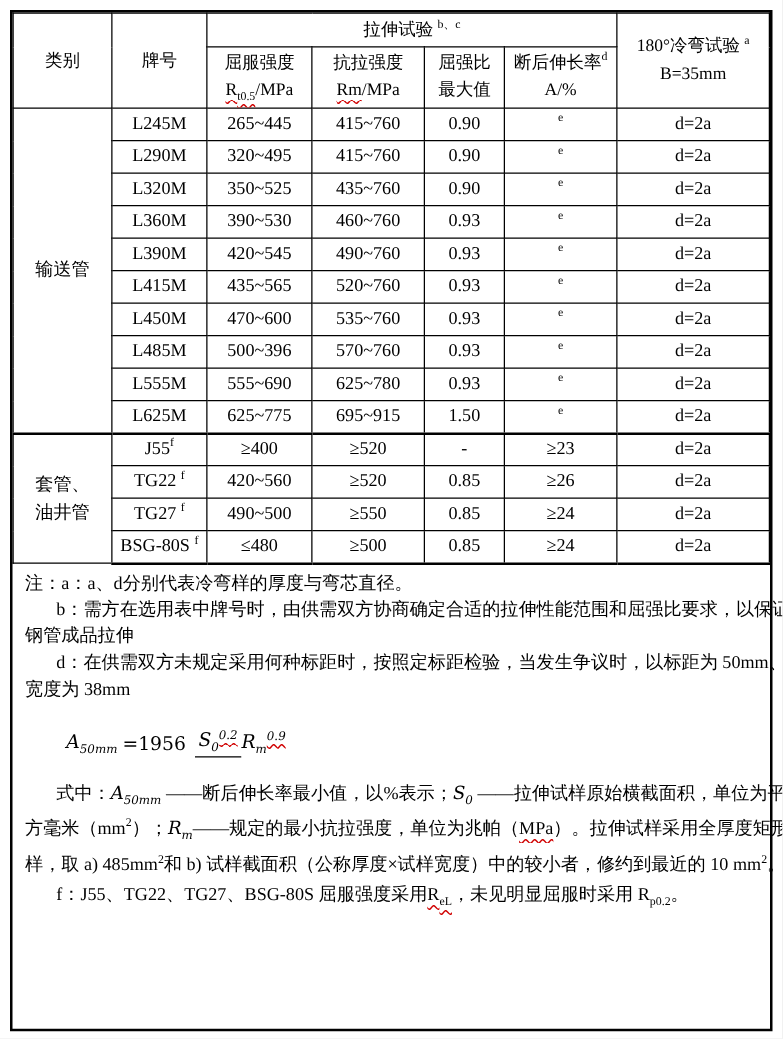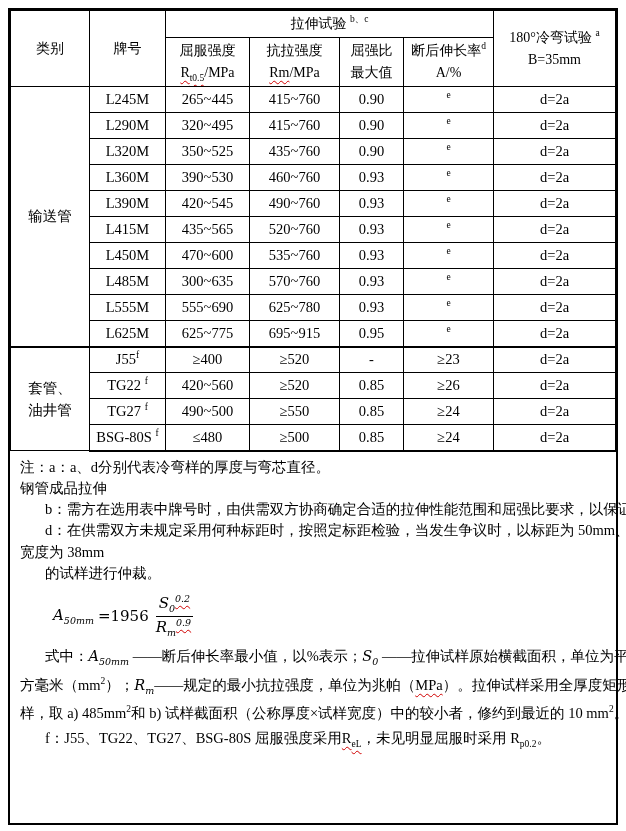--- a/index.html
+++ b/index.html
@@ -31,21 +31,21 @@
   .note-line{line-height:21.3px;white-space:nowrap;}
   .ind{padding-left:25px;}
   .math-line{line-height:28.5px;text-align:center;}
 
   .f-row{display:flex;align-items:center;height:52px;margin-top:6px;padding-left:25px;}
   .formula{display:inline-flex;align-items:center;font-family:"DejaVu Serif",serif;
            font-style:italic;margin-left:8px;font-size:15px;}
   .f-lhs sub,.f-num sub,.f-den sub{font-size:9.5px;font-style:italic;}
   .f-num sup,.f-den sup{font-size:9.5px;}
   .f-eq{margin:0 2px 0 4px;font-style:normal;}
-  .f-frac{display:inline-flex;flex-direction:column;align-items:flex-start;margin-left:5px;line-height:1.15;}
+  .f-frac{display:inline-flex;flex-direction:row;align-items:flex-start;margin-left:5px;line-height:1.15;}
   .f-num{border-bottom:1px solid #000;padding:0 3px 1px 3px;}
   .f-den{padding-top:1px;}
 </style>
 </head>
 <body>
 
 <div class="page">
   <div class="doc">
 
     <table class="spec">
@@ -140,39 +140,39 @@
           <tr>
             <td><span>L450M</span></td>
             <td><span>470~600</span></td>
             <td><span>535~760</span></td>
             <td><span>0.93</span></td>
             <td><span class="sg-sup">e</span></td>
             <td><span>d=2a</span></td>
           </tr>
           <tr>
             <td><span>L485M</span></td>
-            <td><span>300~635</span></td>
+            <td><span>500~396</span></td>
             <td><span>570~760</span></td>
             <td><span>0.93</span></td>
             <td><span class="sg-sup">e</span></td>
             <td><span>d=2a</span></td>
           </tr>
           <tr>
             <td><span>L555M</span></td>
             <td><span>555~690</span></td>
             <td><span>625~780</span></td>
             <td><span>0.93</span></td>
             <td><span class="sg-sup">e</span></td>
             <td><span>d=2a</span></td>
           </tr>
           <tr>
             <td><span>L625M</span></td>
             <td><span>625~775</span></td>
             <td><span>695~915</span></td>
-            <td><span>0.95</span></td>
+            <td><span>1.50</span></td>
             <td><span class="sg-sup">e</span></td>
             <td><span>d=2a</span></td>
           </tr>
           <tr class="group-sep">
             <td rowspan="4" class="cat-cell"><span>套管、
 油井管</span></td>
             <td><span>J55</span><span class="sg-sup">f</span></td>
             <td><span>≥400</span></td>
             <td><span>≥520</span></td>
             <td><span>-</span></td>
@@ -202,25 +202,24 @@
             <td><span>0.85</span></td>
             <td><span>≥24</span></td>
             <td><span>d=2a</span></td>
           </tr>
         </tbody>
     </table>
 
     <div class="notes">
       <div>
           <div class="note-line"><span>注：a：a、d分别代表冷弯样的厚度与弯芯直径。</span></div>
+          <div class="note-line ind"><span>b：需方在选用表中牌号时，由供需双方协商确定合适的拉伸性能范围和屈强比要求，以保证</span></div>
           <div class="note-line"><span>钢管成品拉伸</span></div>
-          <div class="note-line ind"><span>b：需方在选用表中牌号时，由供需双方协商确定合适的拉伸性能范围和屈强比要求，以保证</span></div>
           <div class="note-line ind"><span>d：在供需双方未规定采用何种标距时，按照定标距检验，当发生争议时，以标距为 50mm、</span></div>
           <div class="note-line"><span>宽度为 38mm</span></div>
-          <div class="note-line ind"><span>的试样进行仲裁。</span></div>
         </div>
 
       <div class="f-row">
         <span class="formula">
           <span class="f-lhs"><i>A</i><sub>50mm</sub></span>
           <span class="f-eq">=1956</span>
           <span class="f-frac">
             <span class="f-num"><i>S</i><sub>0</sub><sup class="sg-wavy">0.2</sup></span>
             <span class="f-den"><i>R</i><sub>m</sub><sup class="sg-wavy">0.9</sup></span>
           </span>

